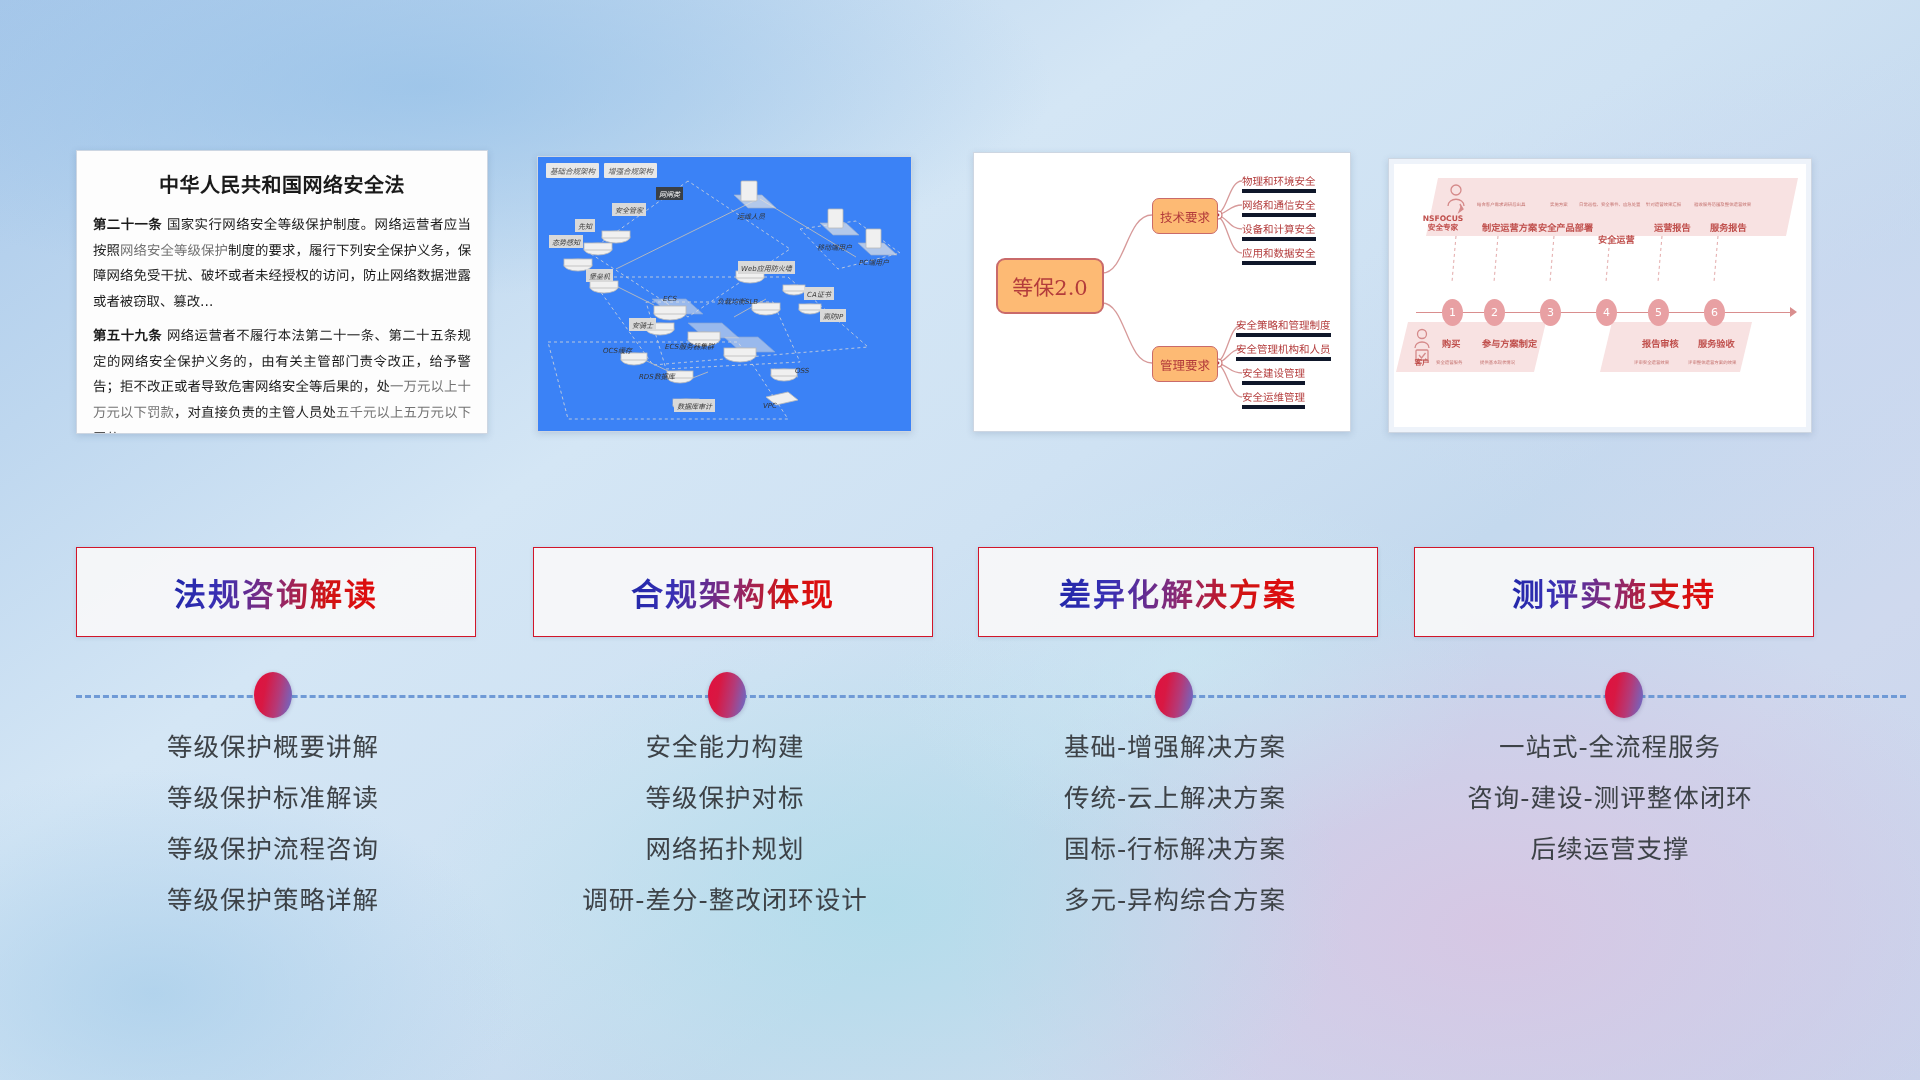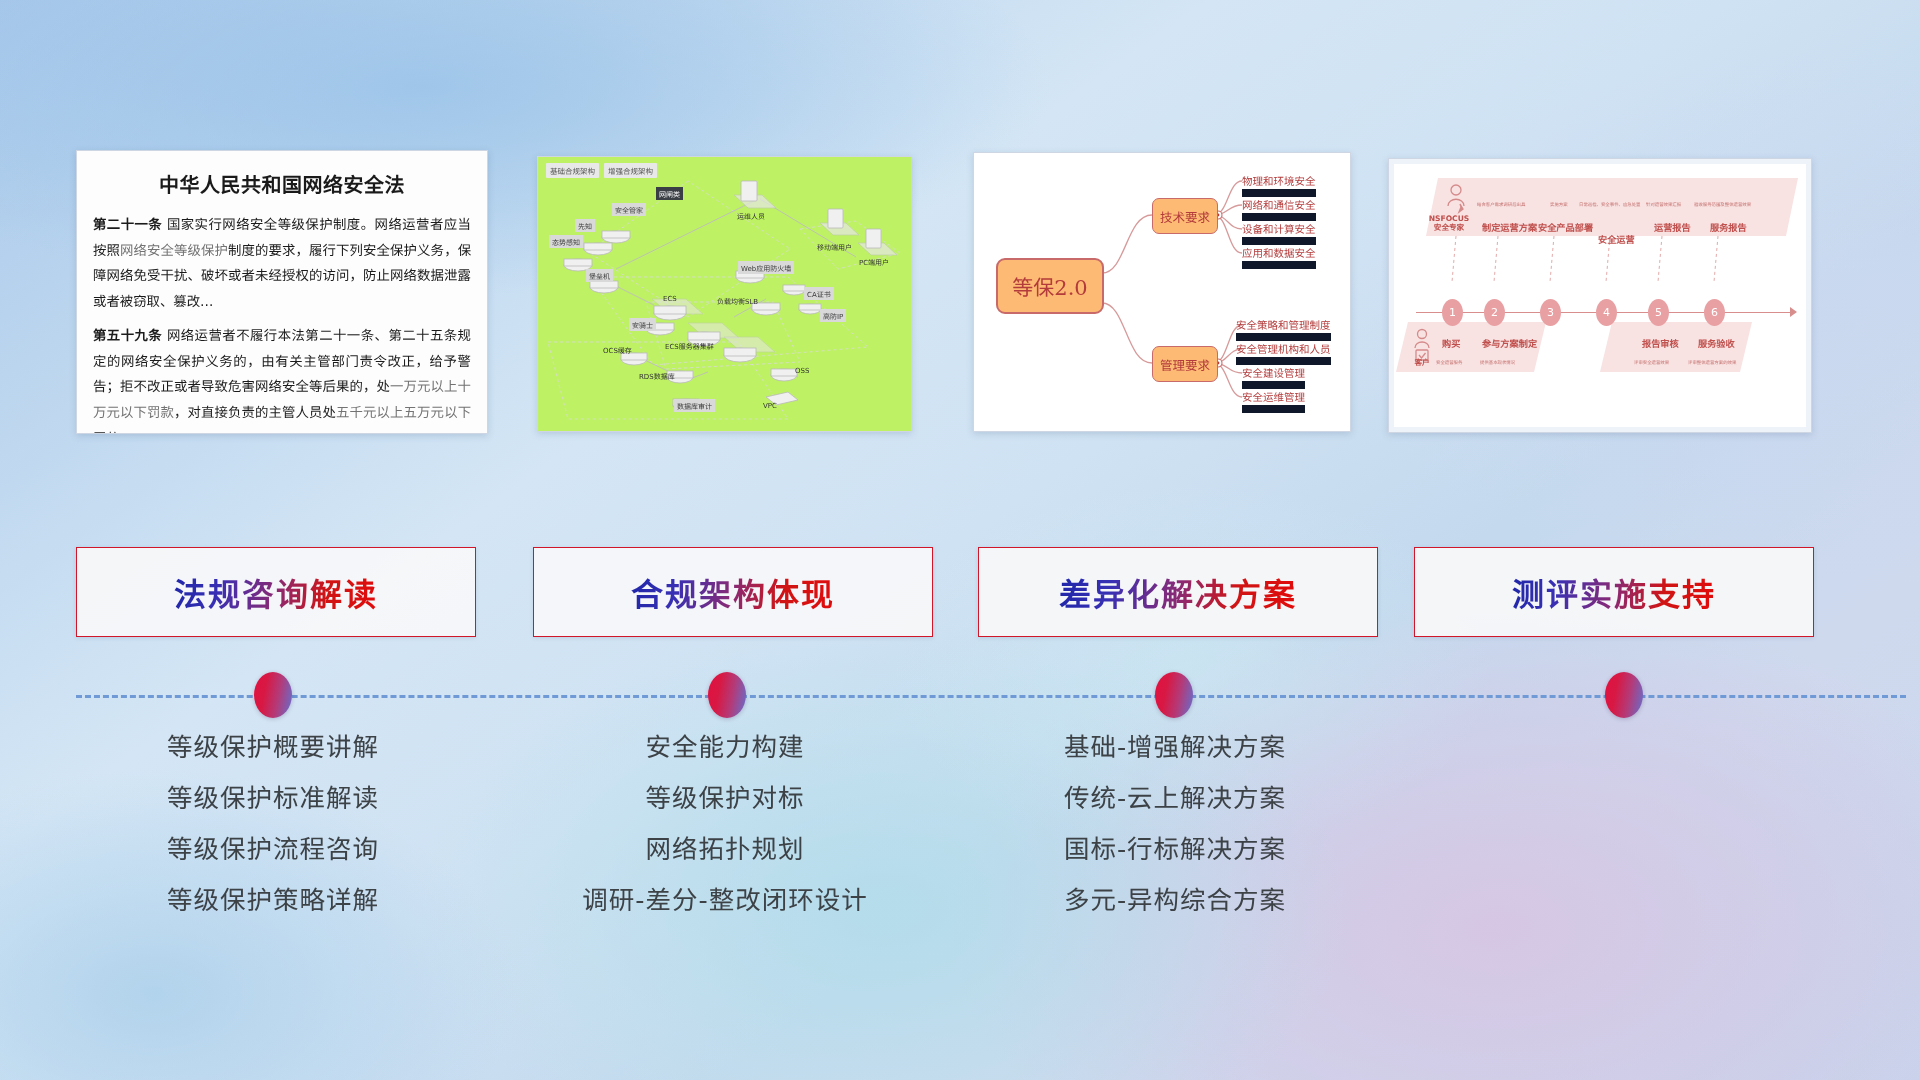--- a/index.html
+++ b/index.html
@@ -41,40 +41,40 @@
   
   .law{padding:12px 16px 8px 16px;box-sizing:border-box;height:100%;}
   .law h1{font-size:20px;font-weight:bold;color:#1a1a1a;text-align:center;
           margin:6px 0 14px 0;letter-spacing:.5px;font-family:"DejaVu Sans",sans-serif;}
   .law p{font-size:13.4px;line-height:1.92;color:#1b1b1b;margin:0 0 8px 0;text-align:justify;
          font-family:"DejaVu Sans",sans-serif;}
   .law b{font-weight:bold;}
   .law .red{color:#737373;}
 
   
-  .cloud{position:relative;width:100%;height:100%;background:#bef264;}
+  .cloud{position:relative;width:100%;height:100%;background:#3b82f6;font-style:italic;}
   .cloud .tabs{position:absolute;left:8px;top:6px;display:flex;gap:5px;}
   .cloud .tabs span{font-size:7.5px;color:#555;background:#e8e8e8;padding:2px 4px;
                     border-radius:1px;white-space:nowrap;font-family:"DejaVu Sans",sans-serif;}
   .cloud svg{position:absolute;inset:0;}
   .nodelbl{position:absolute;font-size:7px;color:#3b3b3b;background:#d9d9d9;
            padding:1.5px 3px;white-space:nowrap;font-family:"DejaVu Sans",sans-serif;}
   .nodelbl.plain{background:transparent;color:#333;}
   .nodelbl.dark{background:#3a3f45;color:#fff;}
 
   
   .mind{position:relative;width:100%;height:100%;background:#fff;}
   .mind svg{position:absolute;inset:0;}
   .mnode{position:absolute;border:1.6px solid #c96a6a;background:#fdba74;color:#b33b3b;
          border-radius:7px;display:flex;align-items:center;justify-content:center;
          font-family:"DejaVu Serif",serif;white-space:nowrap;}
   .mroot{font-size:21px;border-width:2.4px;border-radius:9px;}
   .mbranch{font-size:12.5px;}
   .mleaf{position:absolute;font-size:10.5px;color:#b33b3b;font-family:"DejaVu Serif",serif;
-         white-space:nowrap;border-bottom:8px solid #0f172a;padding-bottom:1px;}
+         white-space:nowrap;border-bottom:4px solid #0f172a;padding-bottom:1px;}
 
   
   .nsf{position:relative;width:100%;height:100%;background:#fff;
        box-sizing:border-box;border:5px solid #eef3fa;}
   .nsf .tline{position:absolute;left:22px;top:148px;width:375px;height:1.4px;background:#d98e8e;}
   .nsf .arrow{position:absolute;left:396px;top:143px;width:0;height:0;
               border-left:7px solid #d98e8e;border-top:5px solid transparent;border-bottom:5px solid transparent;}
   .nsf .dot{position:absolute;width:21px;height:27px;border-radius:50%;
             background:#e8a0a3;color:#fff;font-size:11px;display:flex;align-items:center;
             justify-content:center;top:135px;font-family:"DejaVu Sans",sans-serif;}
@@ -326,21 +326,21 @@
         <div class="tline"></div>
           <div class="arrow"></div>
 
         <div class="dot" style="left:48px;">1</div>
         <div class="dot" style="left:90px;">2</div>
         <div class="dot" style="left:146px;">3</div>
         <div class="dot" style="left:202px;">4</div>
         <div class="dot" style="left:254px;">5</div>
         <div class="dot" style="left:310px;">6</div>
 
-        <div class="who" style="left:26px;top:50px;width:58px;">
+        <div class="who" style="left:20px;top:50px;width:58px;">
           <div>NSFOCUS</div>
           <div>安全专家</div>
         </div>
 
         <div class="big" style="left:88px;top:56px;">制定运营方案</div>
         <div class="tiny" style="left:83px;top:37px;">结合客户需求调研后出具</div>
         <div class="big" style="left:144px;top:56px;">安全产品部署</div>
         <div class="tiny" style="left:156px;top:37px;">实施方案</div>
         <div class="big" style="left:204px;top:68px;">安全运营</div>
         <div class="tiny" style="left:185px;top:37px;">日常巡检、安全事件、应急处置</div>
@@ -400,15 +400,20 @@
       <div class="li">等级保护对标</div>
       <div class="li">网络拓扑规划</div>
       <div class="li">调研-差分-整改闭环设计</div>
     </div>
     <div class="col k3">
       <div class="li">基础-增强解决方案</div>
       <div class="li">传统-云上解决方案</div>
       <div class="li">国标-行标解决方案</div>
       <div class="li">多元-异构综合方案</div>
     </div>
+    <div class="col k4">
+      <div class="li">一站式-全流程服务</div>
+      <div class="li">咨询-建设-测评整体闭环</div>
+      <div class="li">后续运营支撑</div>
+    </div>
   </div>
 
 </div>
 
 </body></html>

